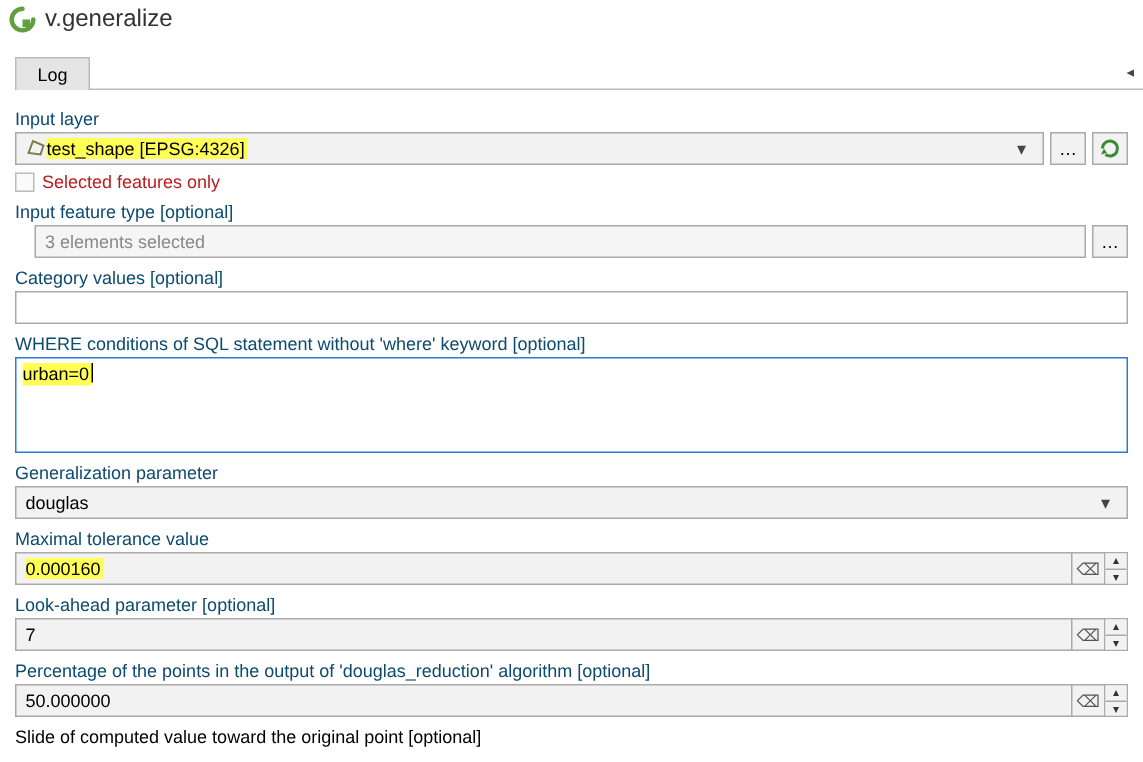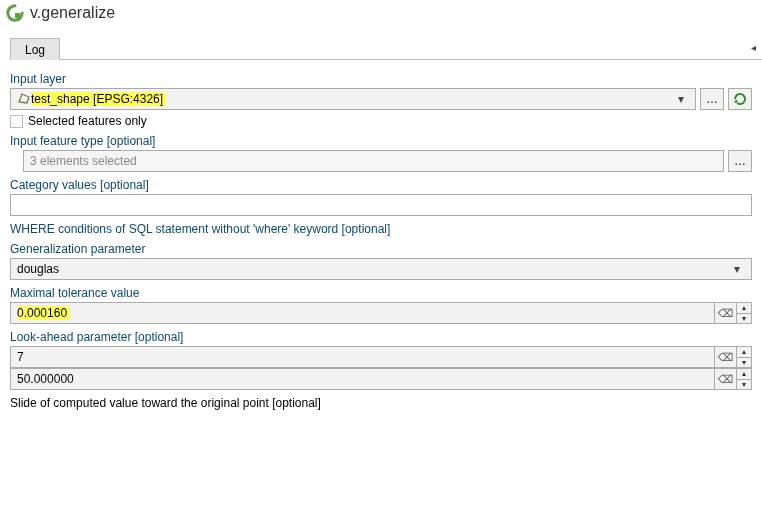--- a/index.html
+++ b/index.html
@@ -112,21 +112,21 @@
   .hl {
     display:inline-block;
     background: #ffff55;
     padding: 0 2px 0 0;
   }
   .chk-row {
     display: flex;
     align-items: flex-end;
     gap: 5px;
     margin-top: 4px;
-    color: #000000;
+    color: #b91c1c;
   }
   .chk {
     width: 13px; height: 13px;
     border: 1px solid #bbb;
     background: #fafafa;
   }
   .textinput.white {
     background:#fff;
   }
   .where-box {
@@ -251,20 +251,23 @@
       <div class="combo readonly-light" style="flex:1;margin-left:13px;">
         <span>3 elements selected</span>
       </div>
       <div class="btn-sq">…</div>
     </div>
 
     <span class="lbl">Category values [optional]</span>
     <div class="textinput white"></div>
 
     <span class="lbl">WHERE conditions of SQL statement without 'where' keyword [optional]</span>
+    <div class="where-box">
+      <span class="hl">urban=0</span><span class="cursor"></span>
+    </div>
 
     <span class="lbl">Generalization parameter</span>
     <div class="combo">
       <span>douglas</span>
       <span class="caret">▾</span>
     </div>
 
     <span class="lbl">Maximal tolerance value</span>
     <div class="spinrow">
       <div class="val">
@@ -282,20 +285,21 @@
       <div class="val">
           <span>7</span>
         </div>
       <div class="clear">⌫</div>
       <div class="spins">
         <div class="sp">▴</div>
         <div class="sp">▾</div>
       </div>
     </div>
 
+    <span class="lbl">Percentage of the points in the output of 'douglas_reduction' algorithm [optional]</span>
     <div class="spinrow">
       <div class="val">
           <span>50.000000</span>
         </div>
       <div class="clear">⌫</div>
       <div class="spins">
         <div class="sp">▴</div>
         <div class="sp">▾</div>
       </div>
     </div>

